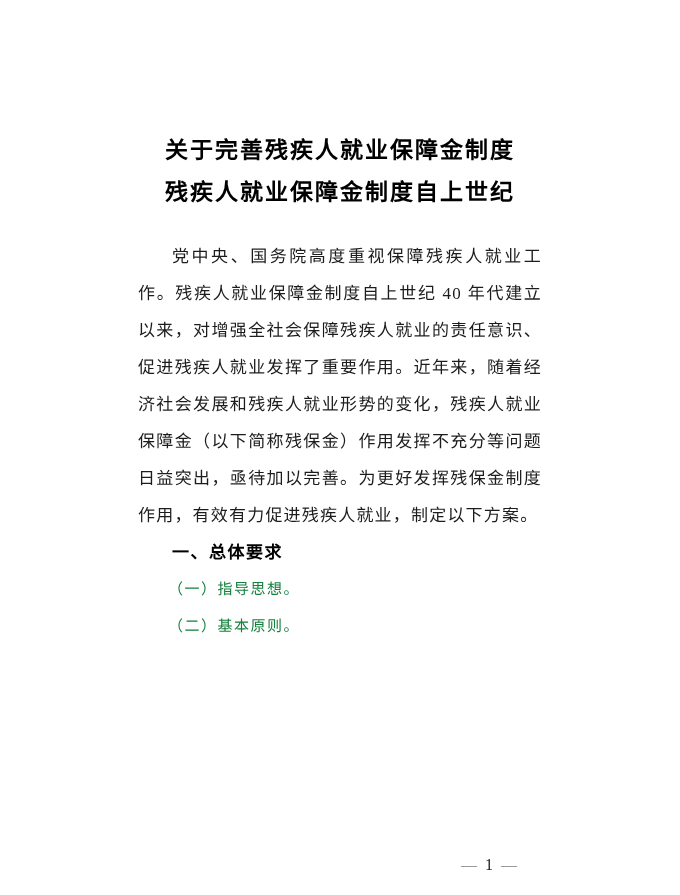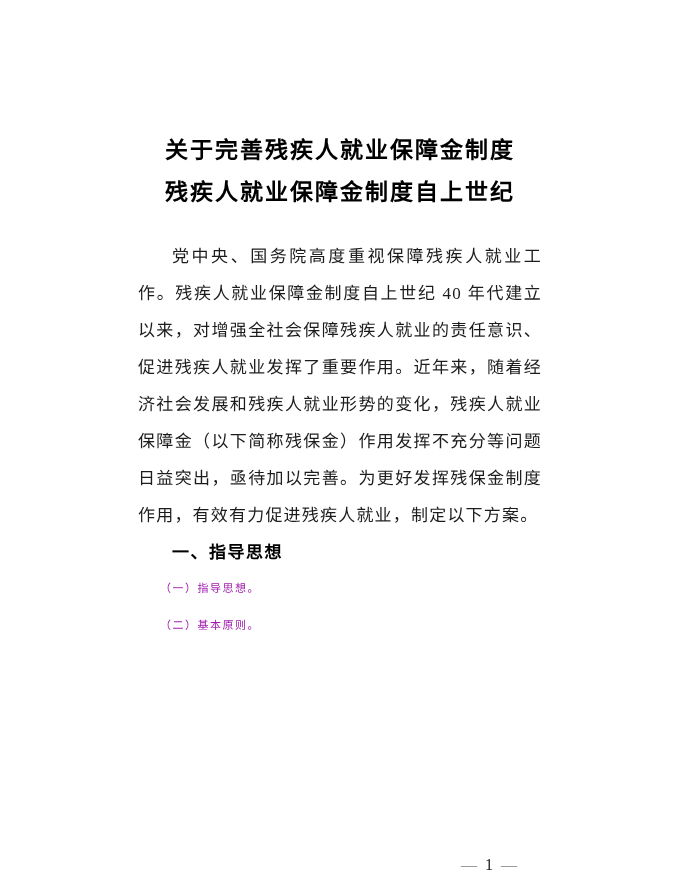--- a/index.html
+++ b/index.html
@@ -51,27 +51,26 @@
     font-family: "Liberation Sans", "DejaVu Sans", sans-serif;
     font-weight: 700;
     font-size: 17px;
     line-height: 37px;
     letter-spacing: 1.5px;
     text-indent: 2em;
     margin: 0;
     color: #000000;
   }
   .subheading {
-    font-size: 11px;
+    font-size: 15px;
     line-height: 37px;
     letter-spacing: 1.5px;
     text-indent: 2em;
     margin: 0;
-    color: #a21caf;
-    font-family: Liberation Mono, monospace;
+    color: #15803d;
   }
   .page-number {
     position: absolute;
     right: 95px;
     bottom: 22px;
     font-size: 16px;
     line-height: 16px;
     letter-spacing: 2px;
     color: #1a1a1a;
     white-space: nowrap;
@@ -87,21 +86,21 @@
 <div class="doc-page">
   <div class="doc-content">
 
     <div class="doc-title-block">
       <div class="doc-title">关于完善残疾人就业保障金制度</div>
       <div class="doc-title">残疾人就业保障金制度自上世纪</div>
     </div>
 
     <p class="para indent">党中央、国务院高度重视保障残疾人就业工作。残疾人就业保障金制度自上世纪 40 年代建立以来，对增强全社会保障残疾人就业的责任意识、促进残疾人就业发挥了重要作用。近年来，随着经济社会发展和残疾人就业形势的变化，残疾人就业保障金（以下简称残保金）作用发挥不充分等问题日益突出，亟待加以完善。为更好发挥残保金制度作用，有效有力促进残疾人就业，制定以下方案。</p>
 
-    <p class="heading-1">一、指导思想</p>
+    <p class="heading-1">一、总体要求</p>
 
     <p class="subheading">（一）指导思想。</p>
 
 
     <p class="subheading">（二）基本原则。</p>
 
   </div>
 
   <div class="page-number">
     <span class="dash">—</span><span>1</span><span class="dash">—</span>

